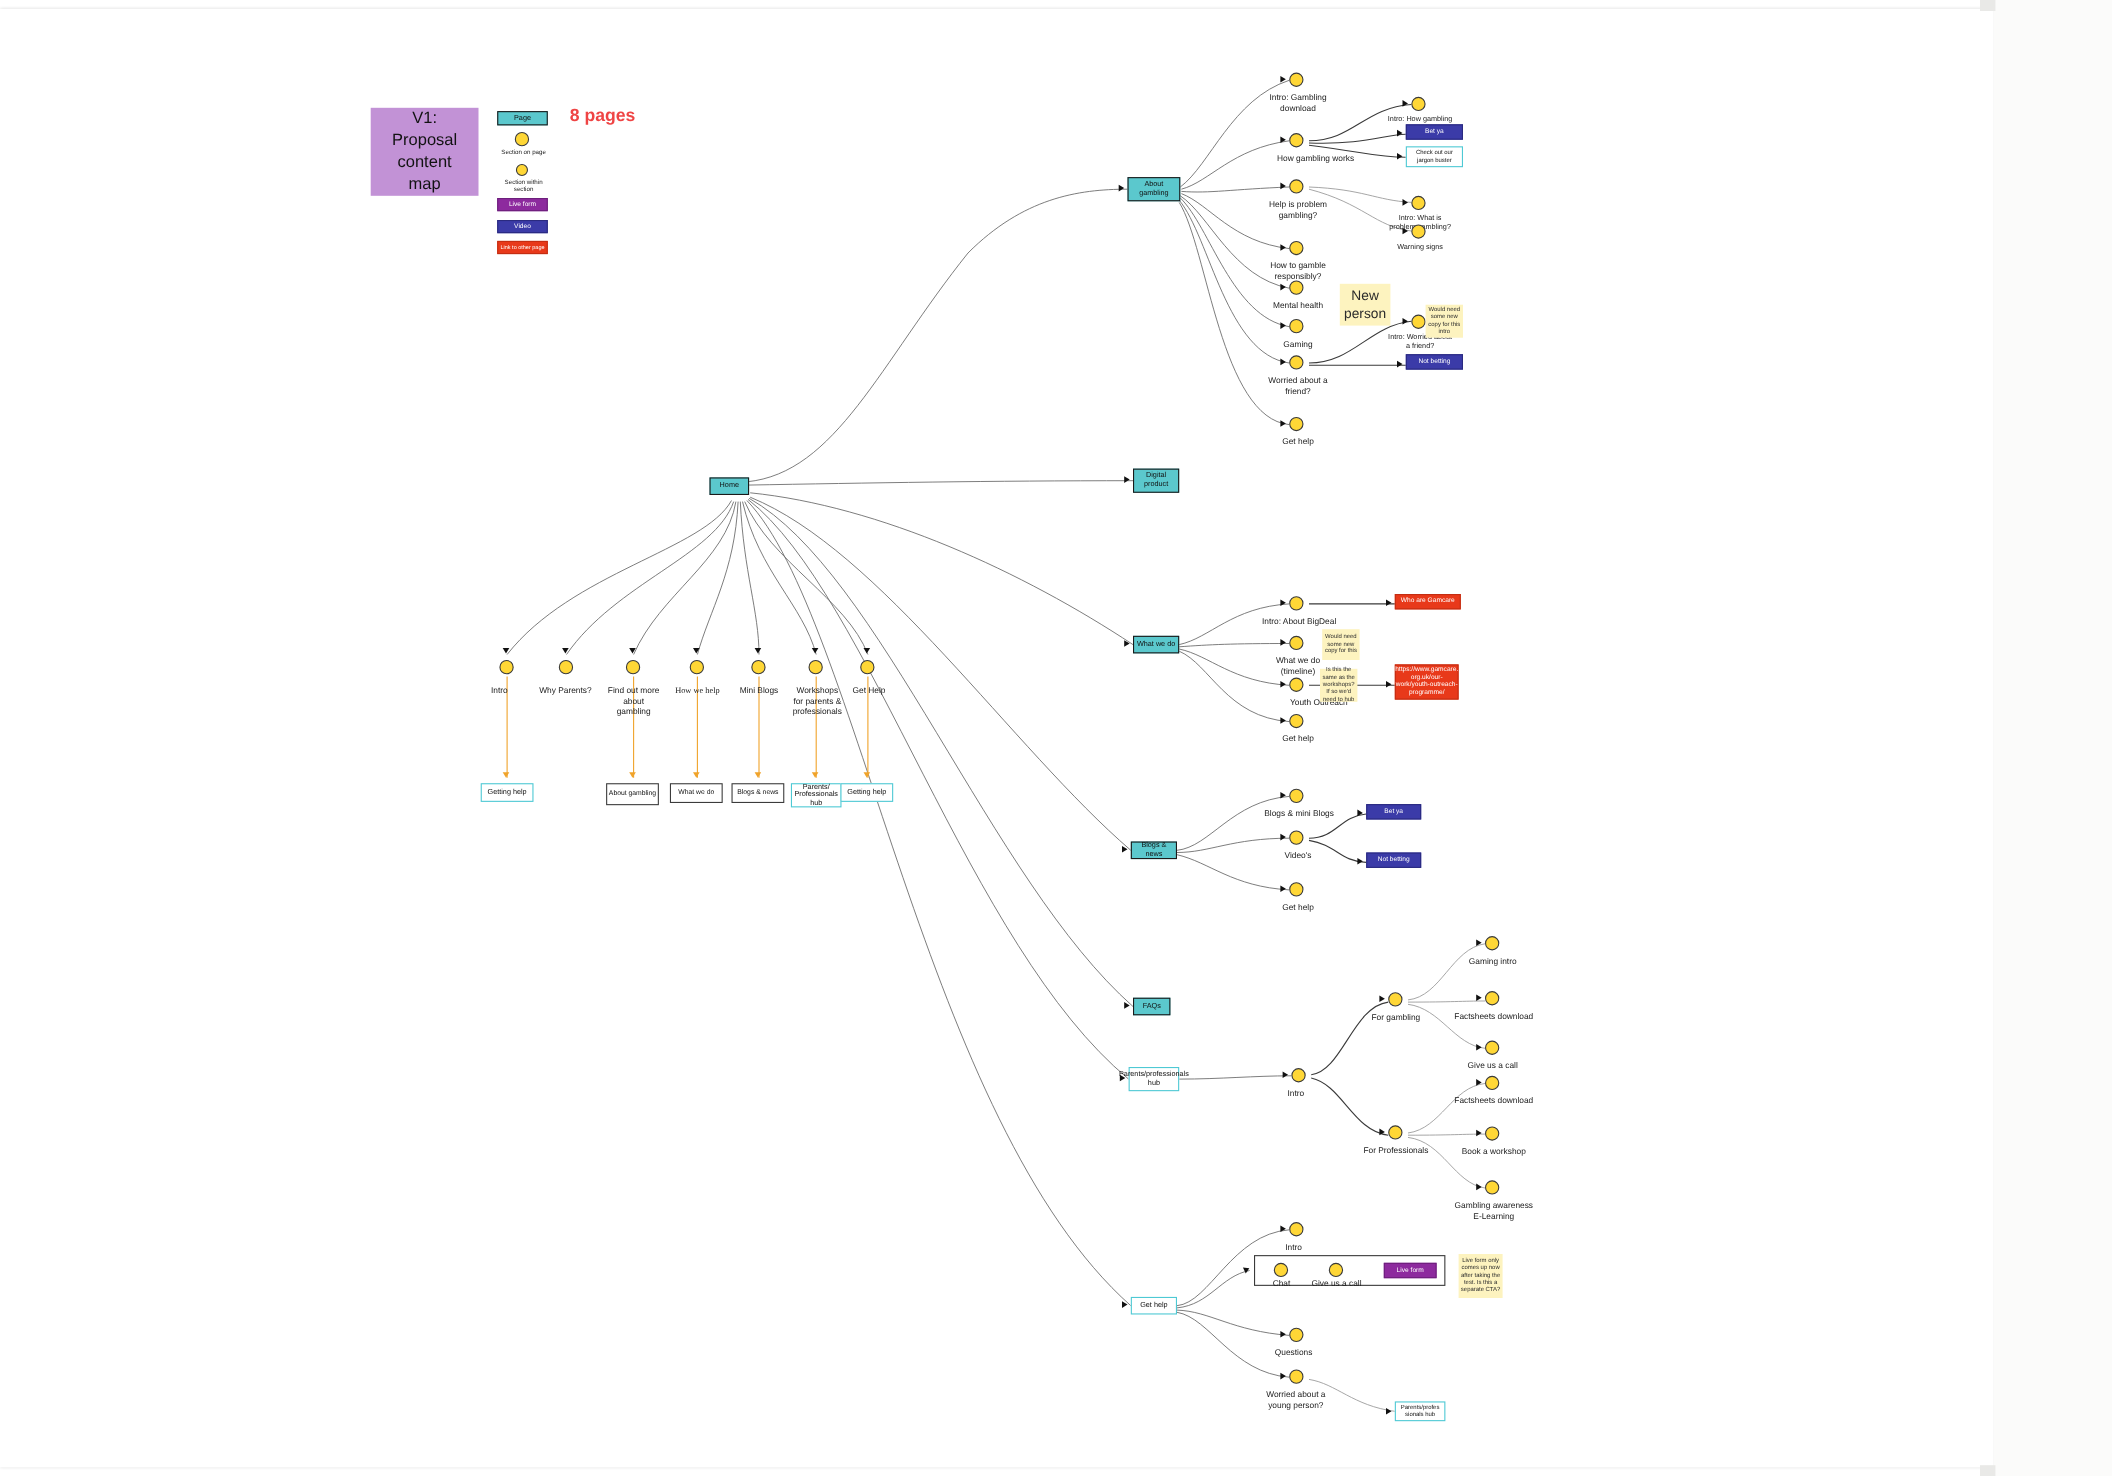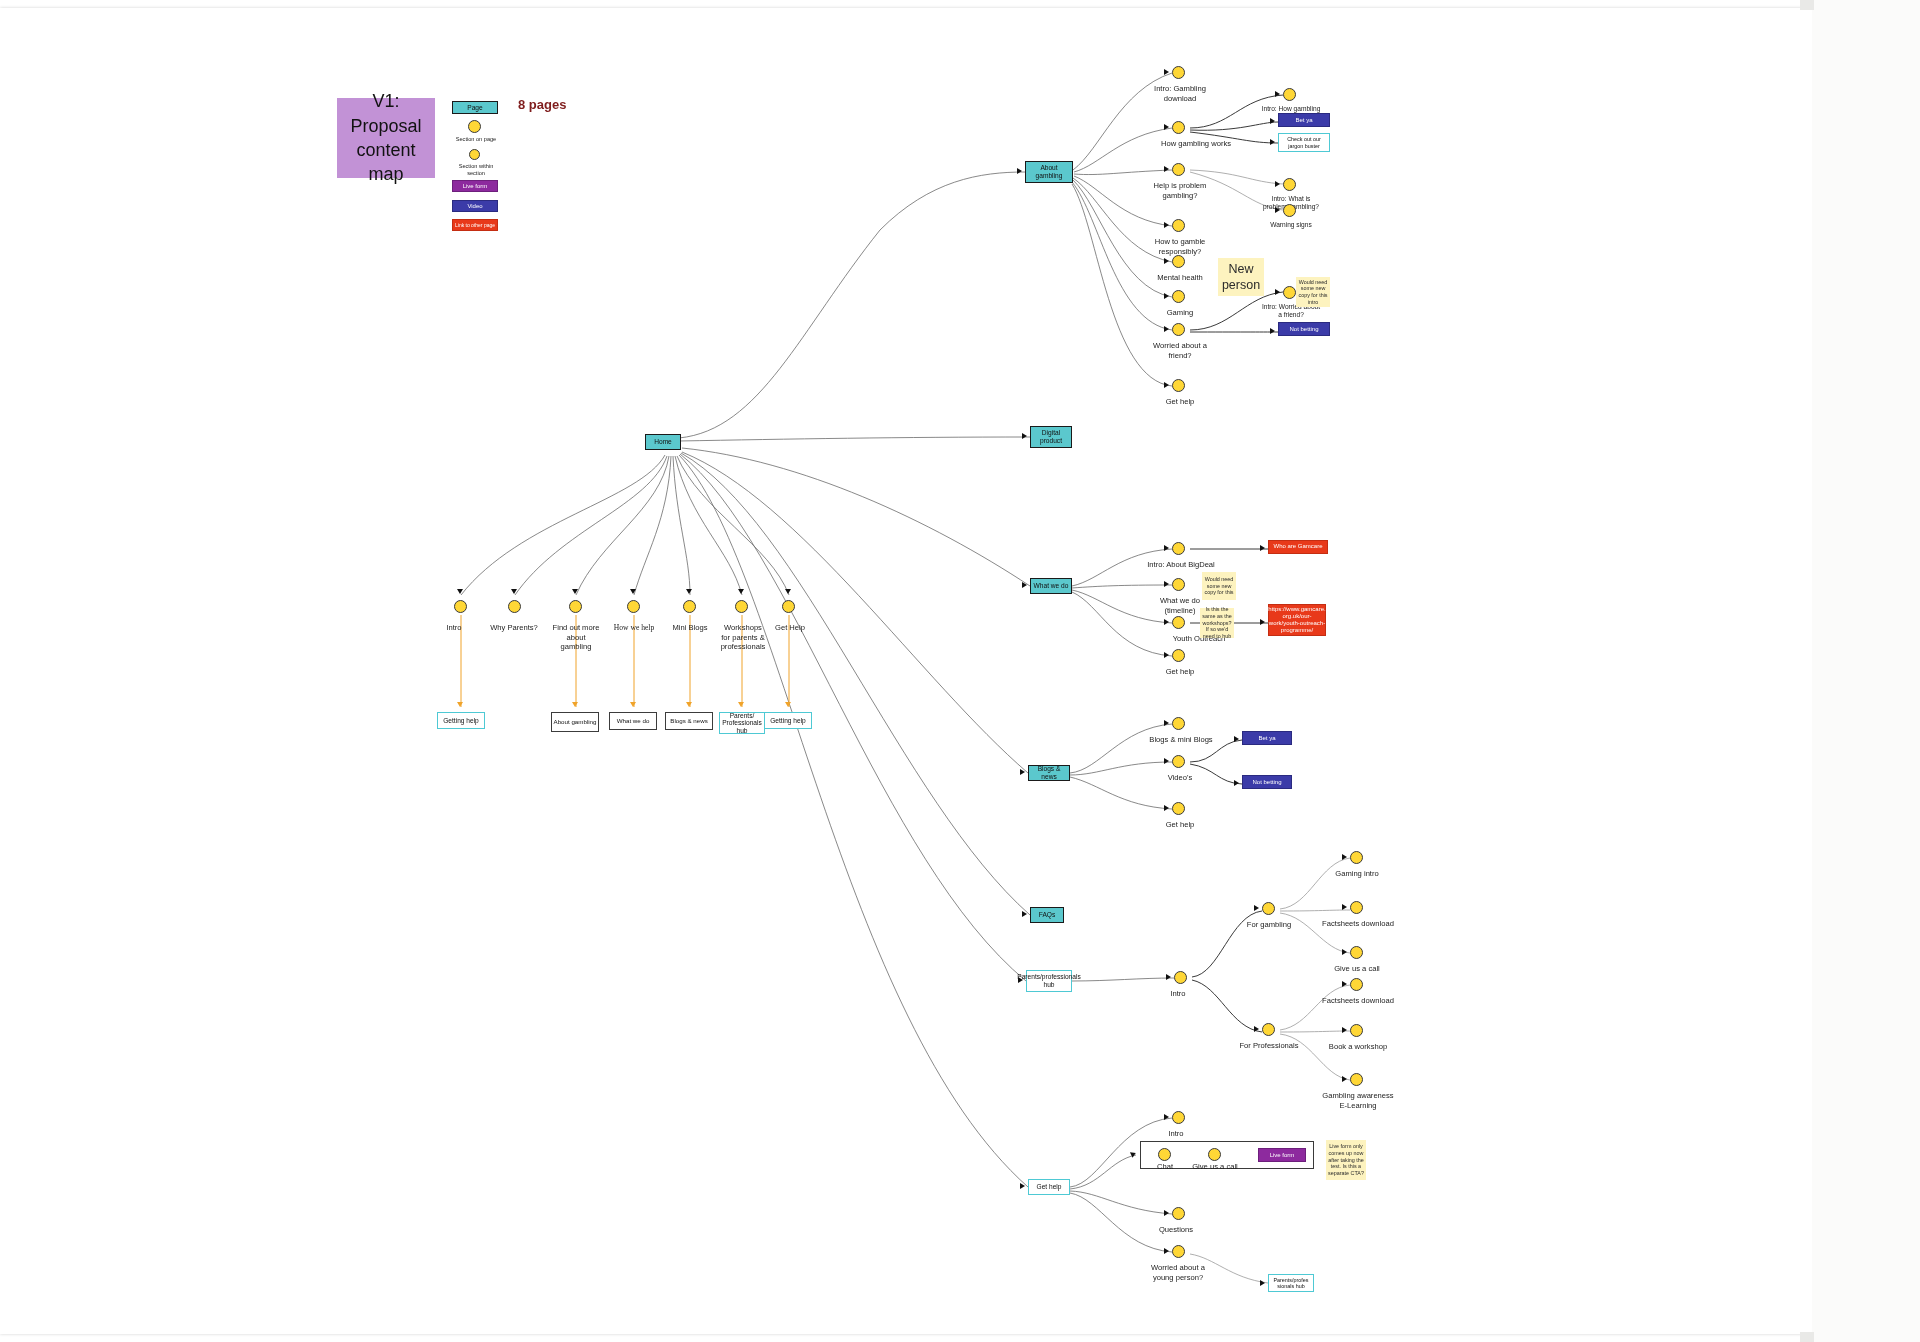--- a/index.html
+++ b/index.html
@@ -105,25 +105,25 @@
     white-space:pre-line;
   }
   .lbl.sm { font-size:6.6px; }
 
   
   #titlecard {
     position:absolute;
     background:#c292d6; color:#121212;
     display:flex; align-items:center; justify-content:center;
     text-align:center;
-    font-size:18px; line-height:1.35;
+    font-size:15px; line-height:1.35;
     white-space:pre-line;
   }
   #pagecount {
-    position:absolute; font-size:13px; font-weight:bold; color:#7f1d1d;
+    position:absolute; font-size:16px; font-weight:bold; color:#ef4444;
   }
   
   .legend-sw { position:absolute; }
   .legend-cap {
     position:absolute; font-size:5.6px; text-align:center; color:#1c1c1c;
     line-height:1.25; white-space:pre-line;
   }
 </style>
 </head>
 <body>

